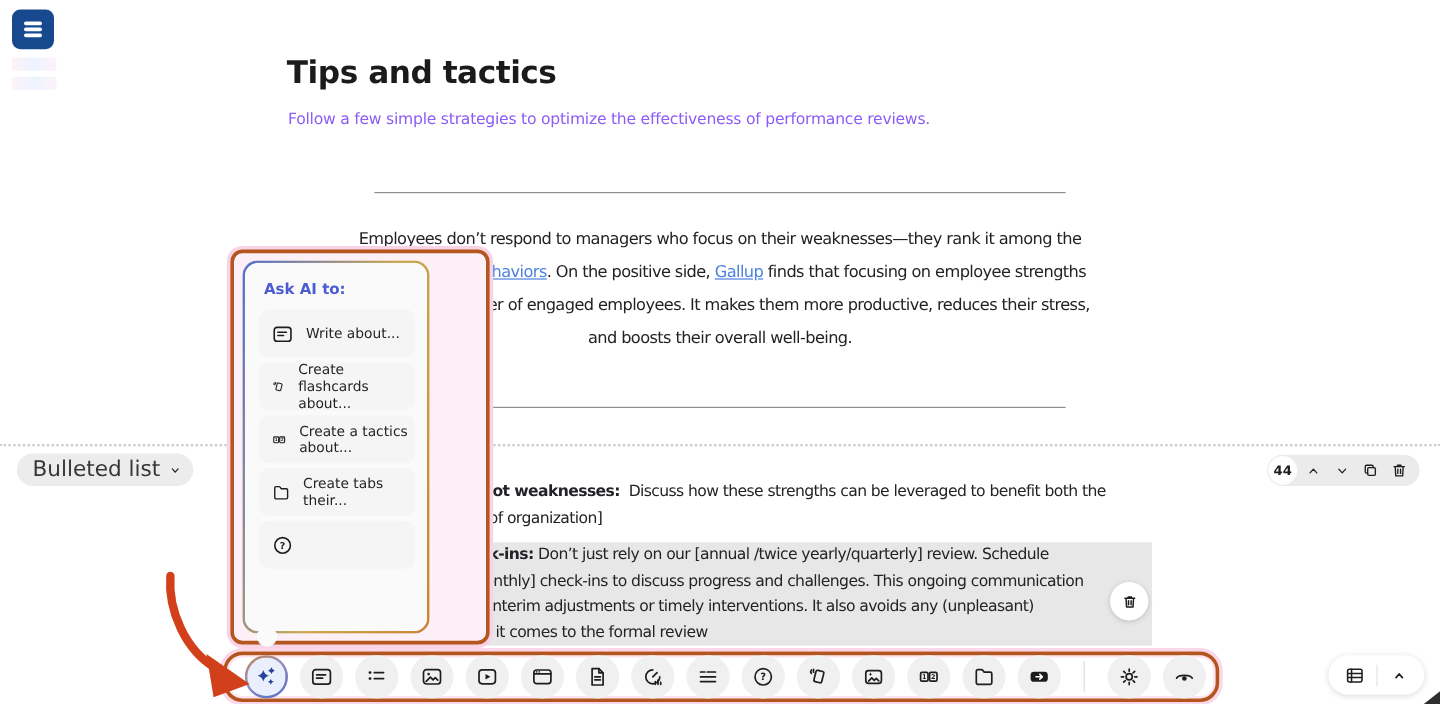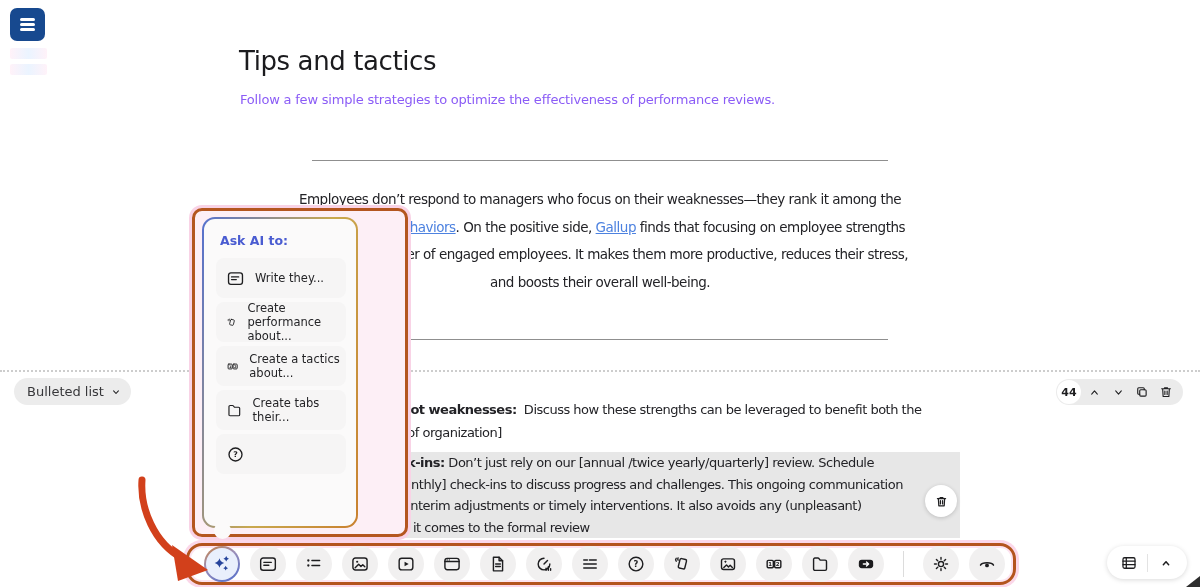--- a/index.html
+++ b/index.html
@@ -12,33 +12,33 @@
   .flexc{display:flex;align-items:center;justify-content:center;}
 
   
   .menu-btn{left:10px;top:8px;width:35px;height:33px;background:#17498f;border-radius:7px;
     display:flex;flex-direction:column;align-items:center;justify-content:center;gap:2.6px;cursor:pointer;}
   .menu-btn i{display:block;width:15px;height:2.3px;background:#fff;border-radius:2px;}
   .ghost{left:10px;width:37px;height:11px;border-radius:2px;opacity:.45;
     background:linear-gradient(90deg,rgba(255,214,236,.7),rgba(205,228,255,.9),rgba(255,214,236,.7));}
 
   
-  .h1{left:239px;top:46px;font-size:26px;font-weight:400;letter-spacing:-.4px;color:#1b1b1e;}
+  .h1{left:239px;top:46px;font-size:26px;font-weight:700;letter-spacing:-.4px;color:#1b1b1e;}
   .subtitle{left:240px;top:92px;font-size:13px;letter-spacing:-.2px;color:#8b5cf6;}
   .hr{height:0;border-top:1px solid #8f8f8f;}
   .para{left:280px;top:186px;width:640px;text-align:center;font-size:13.5px;letter-spacing:-.5px;
     line-height:27.5px;color:#232327;z-index:1;}
   .lnk{color:#4d82e0;text-decoration:underline;cursor:pointer;}
   .b{font-weight:700;}
 
   .dotted{left:0;top:370px;width:1200px;border-top:2px dotted #cdcdcd;}
 
   
   .type-pill{left:14px;top:378px;height:27px;padding:0 9px 0 13px;border-radius:14px;background:#ececec;
-    display:flex;align-items:center;gap:6px;font-size:13px;color:#37373a;cursor:pointer;}
+    display:flex;align-items:center;gap:6px;font-size:18px;color:#37373a;cursor:pointer;}
   .ctrl-pill{left:1056px;top:379px;height:26px;border-radius:13px;background:#ebebeb;
     display:flex;align-items:center;gap:2px;padding:0 6px 0 1px;z-index:2;}
   .num{width:24px;height:24px;border-radius:50%;background:#fff;font-size:11px;font-weight:700;color:#1e1e20;}
   .icbtn{width:22px;height:24px;cursor:pointer;}
 
   
   .listtext{z-index:1;}
   .item1{left:240px;top:398px;width:720px;padding-left:22px;box-sizing:border-box;overflow:hidden;}
   .listtext .tline{height:23px;line-height:23px;white-space:nowrap;font-size:13px;letter-spacing:-.5px;color:#232327;}
   .item2{left:240px;top:452px;width:720px;height:86px;background:#e7e7e7;padding-left:78px;box-sizing:border-box;overflow:hidden;}
@@ -148,30 +148,30 @@
 
 <div class="abs popup-outer"></div>
 <div class="abs popup">
   <div class="popup-title">Ask AI to:</div>
 
   <div class="pitem">
     <svg class="g" width="19" height="19" viewBox="0 0 24 24">
       <rect x="3.2" y="4.8" width="17.6" height="14.6" rx="3"></rect>
         <path d="M7 10h9M7 13.4h6"></path>
       </svg>
-    <span>Write they...</span>
+    <span>Write about...</span>
   </div>
   <div class="pitem">
     <svg class="g" width="19" height="19" viewBox="0 0 24 24">
       <g transform="rotate(14 12 12)">
           <rect x="8.4" y="5.8" width="8" height="11.6" rx="1.6"></rect>
         </g>
       <path d="M5 5.2c-.8 1-.8 2.4 0 3.4M7.3 4.7c-.5.8-.5 1.9 0 2.7"></path>
       </svg>
-    <span>Create performance about...</span>
+    <span>Create flashcards about...</span>
   </div>
   <div class="pitem">
     <svg class="g" width="19" height="19" viewBox="0 0 24 24">
       <rect x="3.8" y="7.6" width="7.4" height="8.8" rx="1.4"></rect>
         <rect x="12.8" y="7.6" width="7.4" height="8.8" rx="1.4"></rect>
       <text class="f" x="7.5" y="14.2" font-size="6.5" font-weight="700" text-anchor="middle">1</text>
       <text class="f" x="16.5" y="14.2" font-size="6.5" font-weight="700" text-anchor="middle">2</text>
       </svg>
     <span>Create a tactics about...</span>
   </div>

